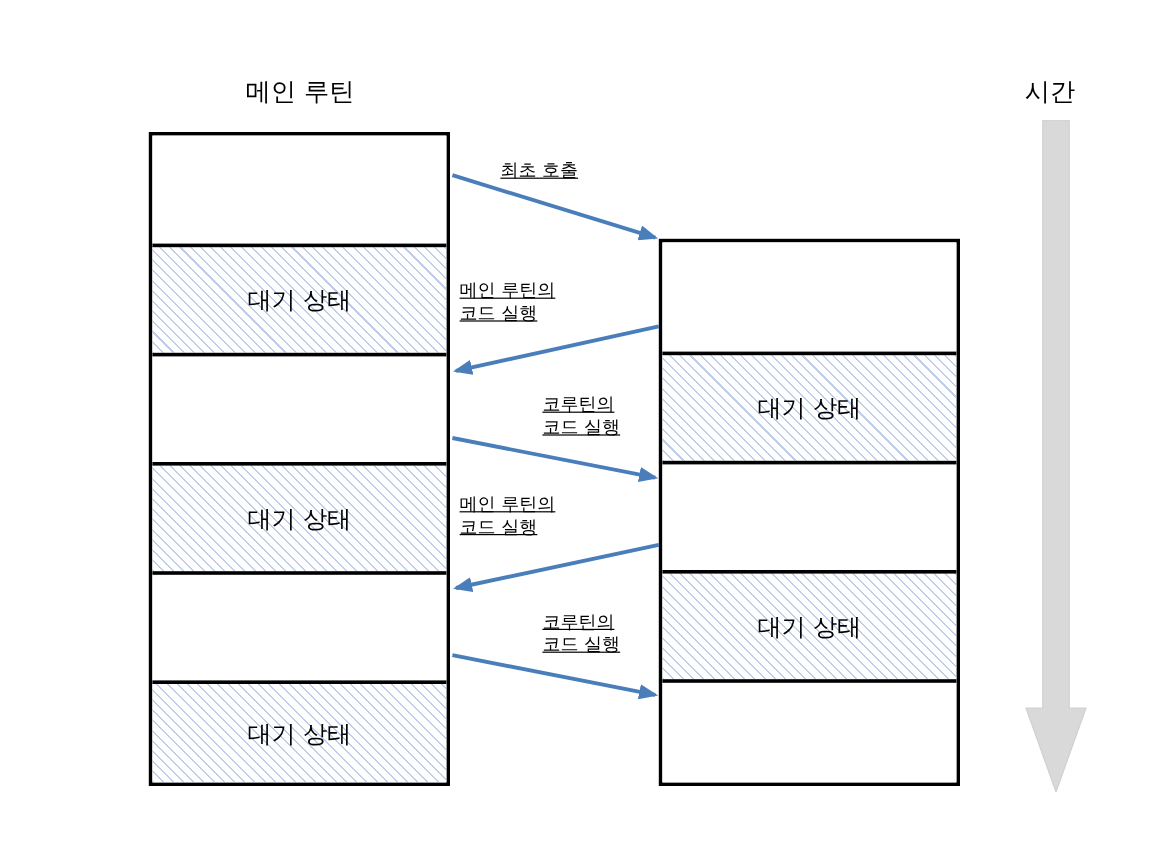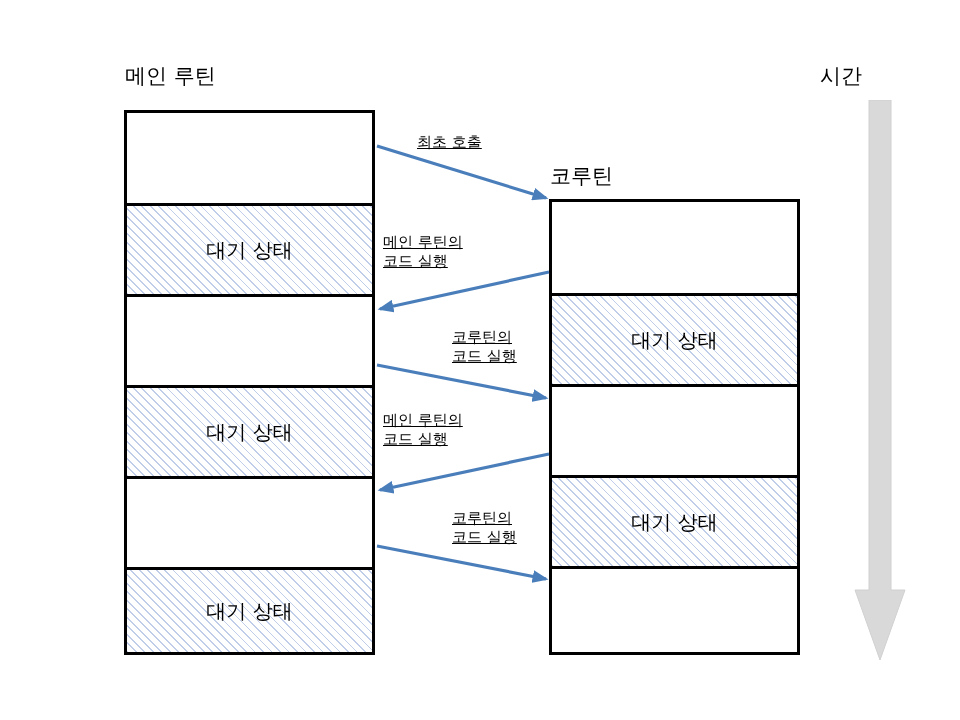--- a/index.html
+++ b/index.html
@@ -22,21 +22,21 @@
     width: 960px;
     height: 720px;
   }
 
   
   .col-title {
     position: absolute;
     font-size: 21px;
     line-height: 1;
     color: #000000;
-    text-align: left;
+    text-align: center;
     white-space: nowrap;
   }
   #main-routine-title {
     left: 125px;
     top: 66px;
     width: 250px;
   }
   #coroutine-title {
     left: 550px;
     top: 166px;
@@ -125,21 +125,20 @@
     height: 560px;
   }
 </style>
 </head>
 <body>
 
 <div id="diagram-canvas">
 
   <div class="col-title" id="main-routine-title">메인 루틴</div>
 
-  <div class="col-title" id="coroutine-title">코루틴</div>
 
   <div class="col-title" id="time-title">시간</div>
 
   <div class="lifeline" id="main-routine-column">
     <div class="segment" style="flex:0 0 90px;">
       <span class="segment-label"></span>
     </div>
     <div class="segment waiting" style="flex:0 0 91px;">
       <span class="segment-label">대기 상태</span>
     </div>

